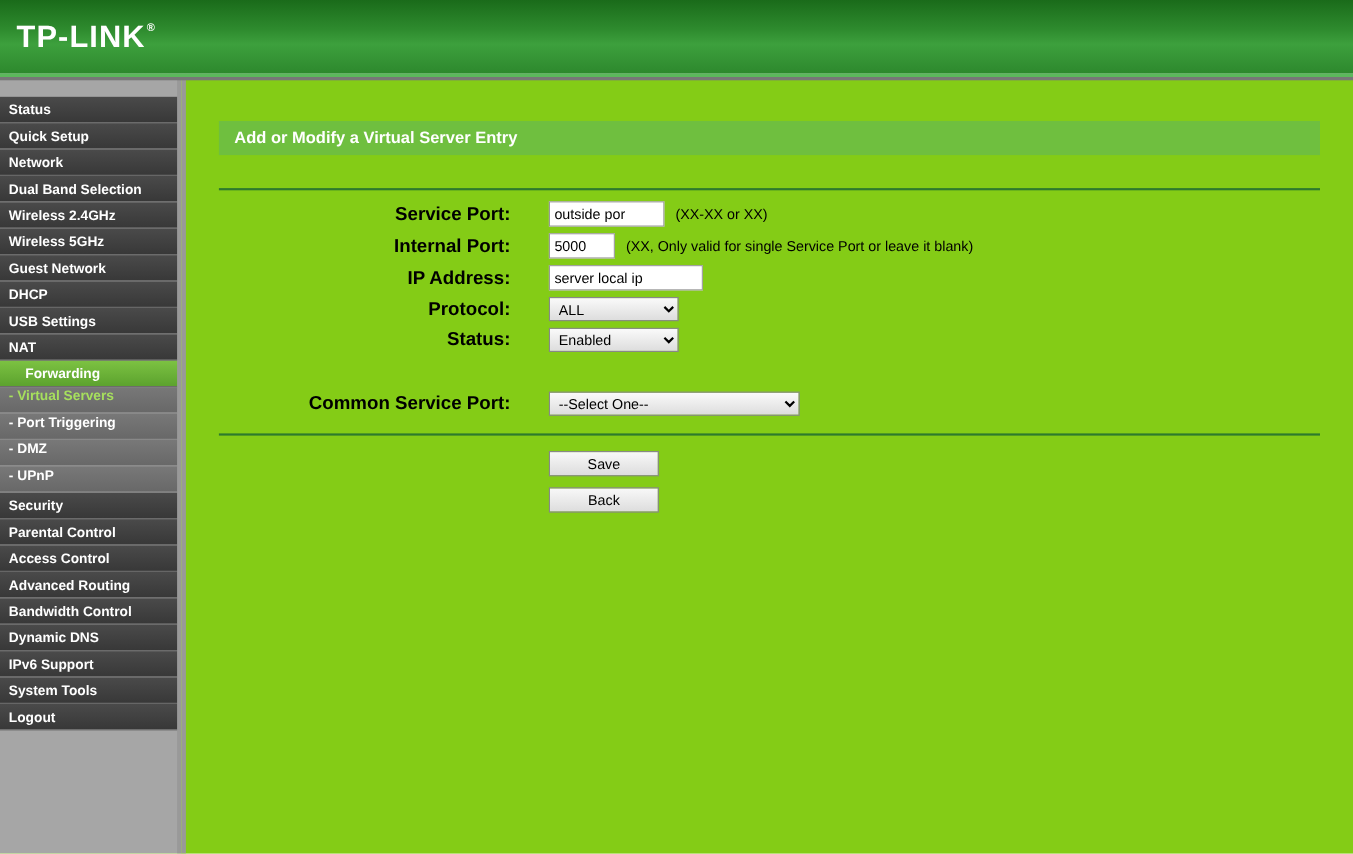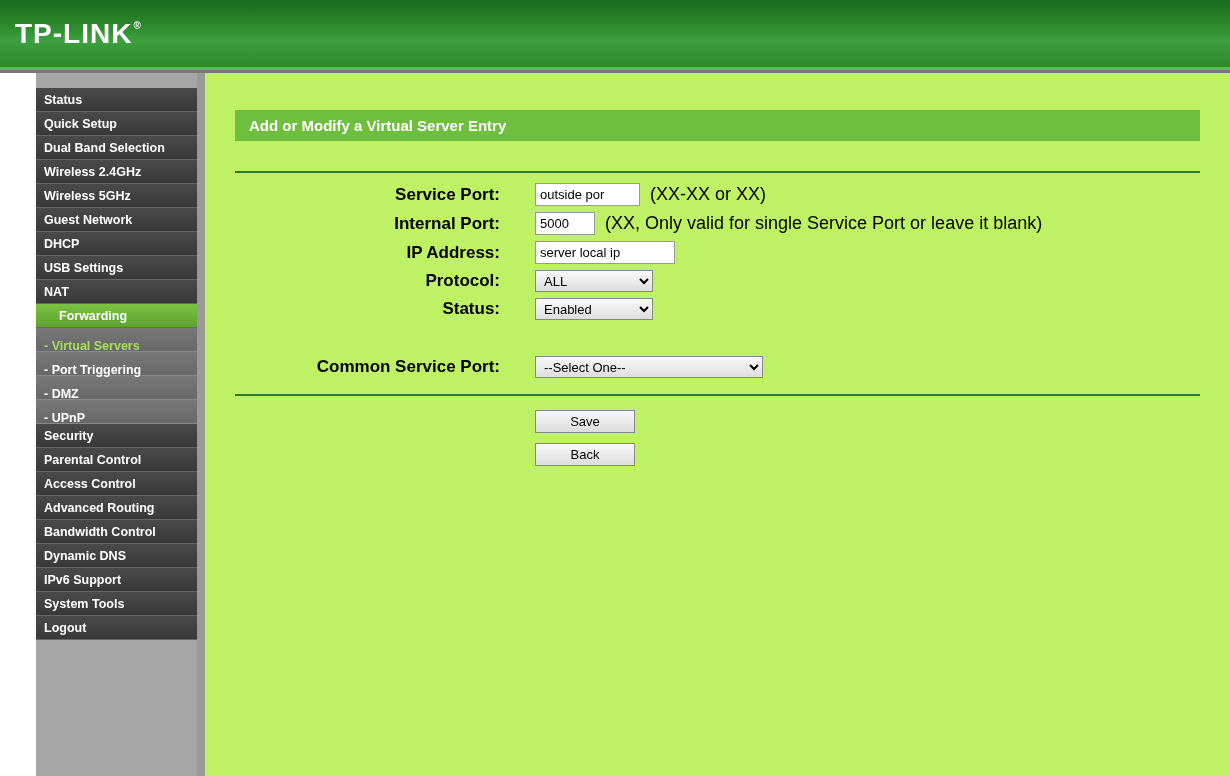--- a/index.html
+++ b/index.html
@@ -44,21 +44,20 @@
     .container {
       display: flex;
       height: calc(100vh - 70px);
     }
     .sidebar {
       width: 165px;
       background: #a6a6a6;
       border-right: 4px solid #999;
       height: 100%;
       padding-top: 18px;
-      margin-left: 36px;
     }
     .nav-item {
       display: block;
       padding: 5px 8px;
       color: #fff;
       font-weight: bold;
       font-size: 12.5px;
       background: linear-gradient(to bottom, #4a4a4a 0%, #383838 100%);
       border-bottom: 1px solid #666;
       cursor: pointer;
@@ -66,37 +65,37 @@
       height: 24px;
       line-height: 14px;
     }
     .nav-item.active {
       background: linear-gradient(to bottom, #7cc242 0%, #5ca22e 100%);
       color: #fff;
       padding-left: 23px;
     }
     .nav-sub {
       display: block;
-      padding: 11px 8px;
+      padding: 1px 8px;
       color: #fff;
       font-weight: bold;
       font-size: 12.5px;
       background: linear-gradient(to bottom, #787878 0%, #686868 100%);
       border-bottom: 1px solid #888;
       cursor: pointer;
       height: 24px;
       line-height: 14px;
     }
     .nav-sub.active {
       color: #a6df5d;
     }
     .main {
       flex: 1;
       padding: 40px 30px 2px 30px;
-      background: #bef264;
+      background: #84cc16;
       border-left: 4px solid #999;
       overflow: auto;
     }
     .panel-title {
       background: #6fbf3f;
       color: #fff;
       font-weight: bold;
       font-size: 15px;
       padding: 7px 14px;
     }
@@ -118,21 +117,21 @@
       font-size: 17px;
       color: #000;
       padding-right: 35px;
     }
     .form-field {
       display: flex;
       align-items: center;
       gap: 10px;
     }
     .hint {
-      font-size: 18px;
+      font-size: 13px;
       color: #000;
     }
     input[type="text"] {
       padding: 3px 4px;
       border: 1px solid #999;
       font-size: 13px;
       font-family: Arial, sans-serif;
     }
     .inp-med { width: 105px; }
     .inp-small { width: 60px; }
@@ -171,20 +170,21 @@
   <div class="logo">
     <span>TP-LINK</span>
       <span class="reg">®</span>
   </div>
 </div>
 
 <div class="container">
   <div class="sidebar" id="sidebar">
       <a class="nav-item">Status</a>
       <a class="nav-item">Quick Setup</a>
+      <a class="nav-item">Network</a>
       <a class="nav-item">Dual Band Selection</a>
       <a class="nav-item">Wireless 2.4GHz</a>
       <a class="nav-item">Wireless 5GHz</a>
       <a class="nav-item">Guest Network</a>
       <a class="nav-item">DHCP</a>
       <a class="nav-item">USB Settings</a>
       <a class="nav-item">NAT</a>
       <a class="nav-item active">Forwarding</a>
       <a class="nav-sub active">- Virtual Servers</a>
       <a class="nav-sub">- Port Triggering</a>

